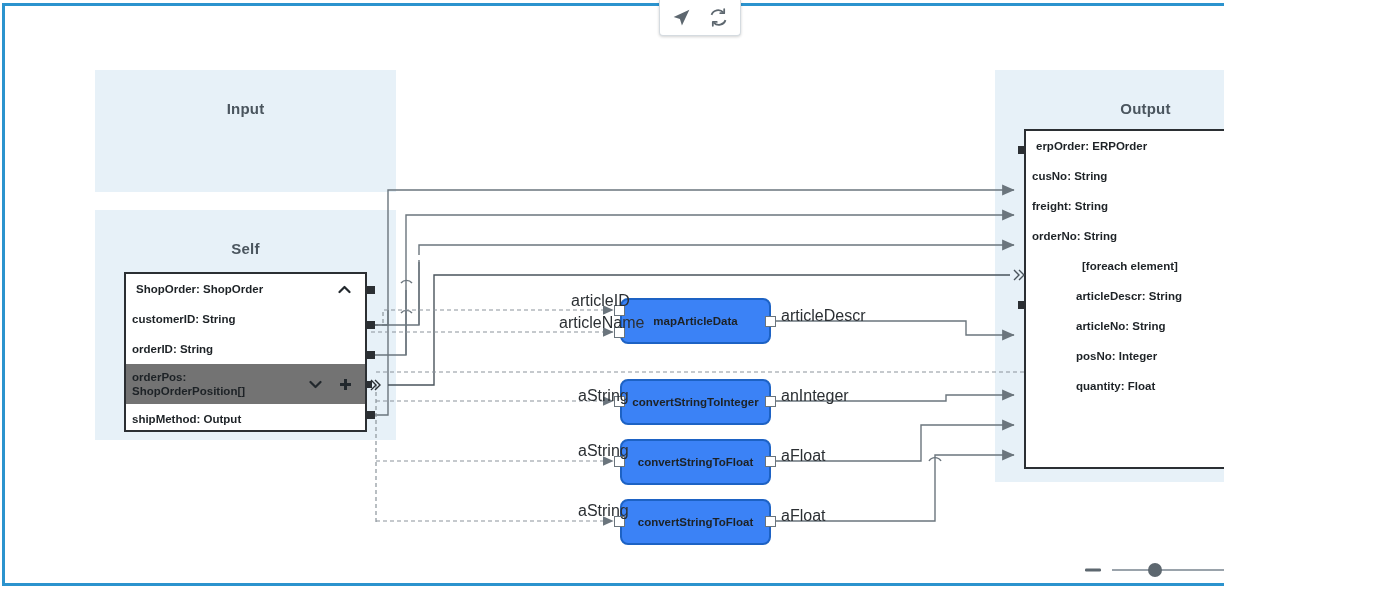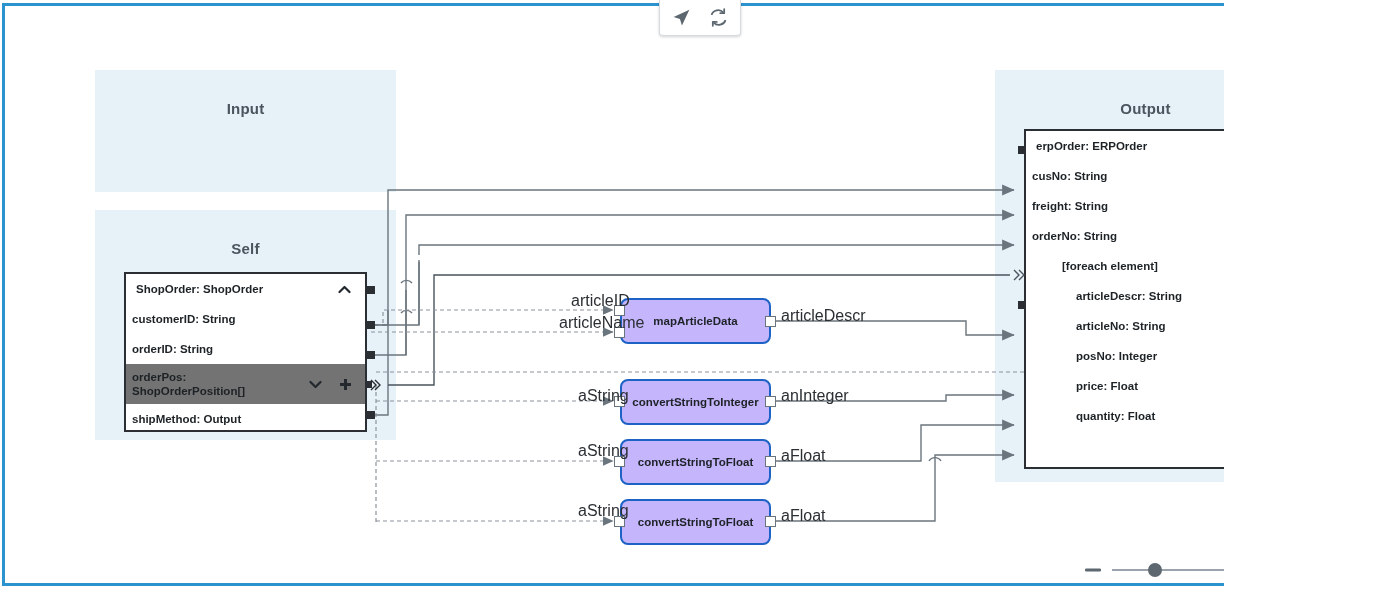--- a/index.html
+++ b/index.html
@@ -169,21 +169,21 @@
   .tree-row.sel { background: #737373; }
   .tree-row .rlabel { flex: 1; line-height: 14px; }
   .tree-row .ricons {
     display: flex;
     align-items: center;
     gap: 18px;
     padding-right: 14px;
   }
   .ind0 { padding-left: 10px; }
   .ind1 { padding-left: 6px; }
-  .ind2 { padding-left: 36px; }
+  .ind2 { padding-left: 56px; }
   .ind3 { padding-left: 50px; }
 
   .chev { width: 13px; height: 9px; display:block; cursor:pointer; }
   .plusi { width: 11px; height: 11px; display:block; cursor:pointer; }
 
   
   .port {
     position: absolute;
     width: 8px; height: 8px;
     background: #2b2f33;
@@ -192,21 +192,21 @@
   .port-arr {
     position: absolute;
     width: 14px; height: 14px;
     z-index: 20;
   }
   
   .fnode {
     position: absolute;
     width: 151px;
     height: 46px;
-    background: #c4b5fd;
+    background: #3b82f6;
     border: 2px solid #1d62c4;
     border-radius: 8px;
     display: flex;
     align-items: center;
     justify-content: center;
     font-size: 11.5px;
     font-weight: bold;
     color: #1d2226;
     box-sizing: border-box;
     z-index: 14;
@@ -402,23 +402,20 @@
     <div class="tree-row ind3">
       <span class="rlabel">articleDescr: String</span>
     </div>
     <div class="tree-row ind3">
       <span class="rlabel">articleNo: String</span>
     </div>
     <div class="tree-row ind3">
       <span class="rlabel">posNo: Integer</span>
     </div>
     <div class="tree-row ind3">
-      <span class="rlabel">price: Float</span>
-    </div>
-    <div class="tree-row ind3">
       <span class="rlabel">quantity: Float</span>
     </div>
   </div>
 
   <div class="port" style="left:1018px; top:146px;"></div>
   <div class="port" style="left:1018px; top:301px;"></div>
   <div class="port-arr" style="left:1012px; top:268px;">
     <svg width="16" height="14" viewBox="0 0 16 14">
       <path d="M2,2 L7,7 L2,12 M7,2 L12,7 L7,12" stroke="#4a545c" stroke-width="1.4" fill="none"></path>
     </svg>

